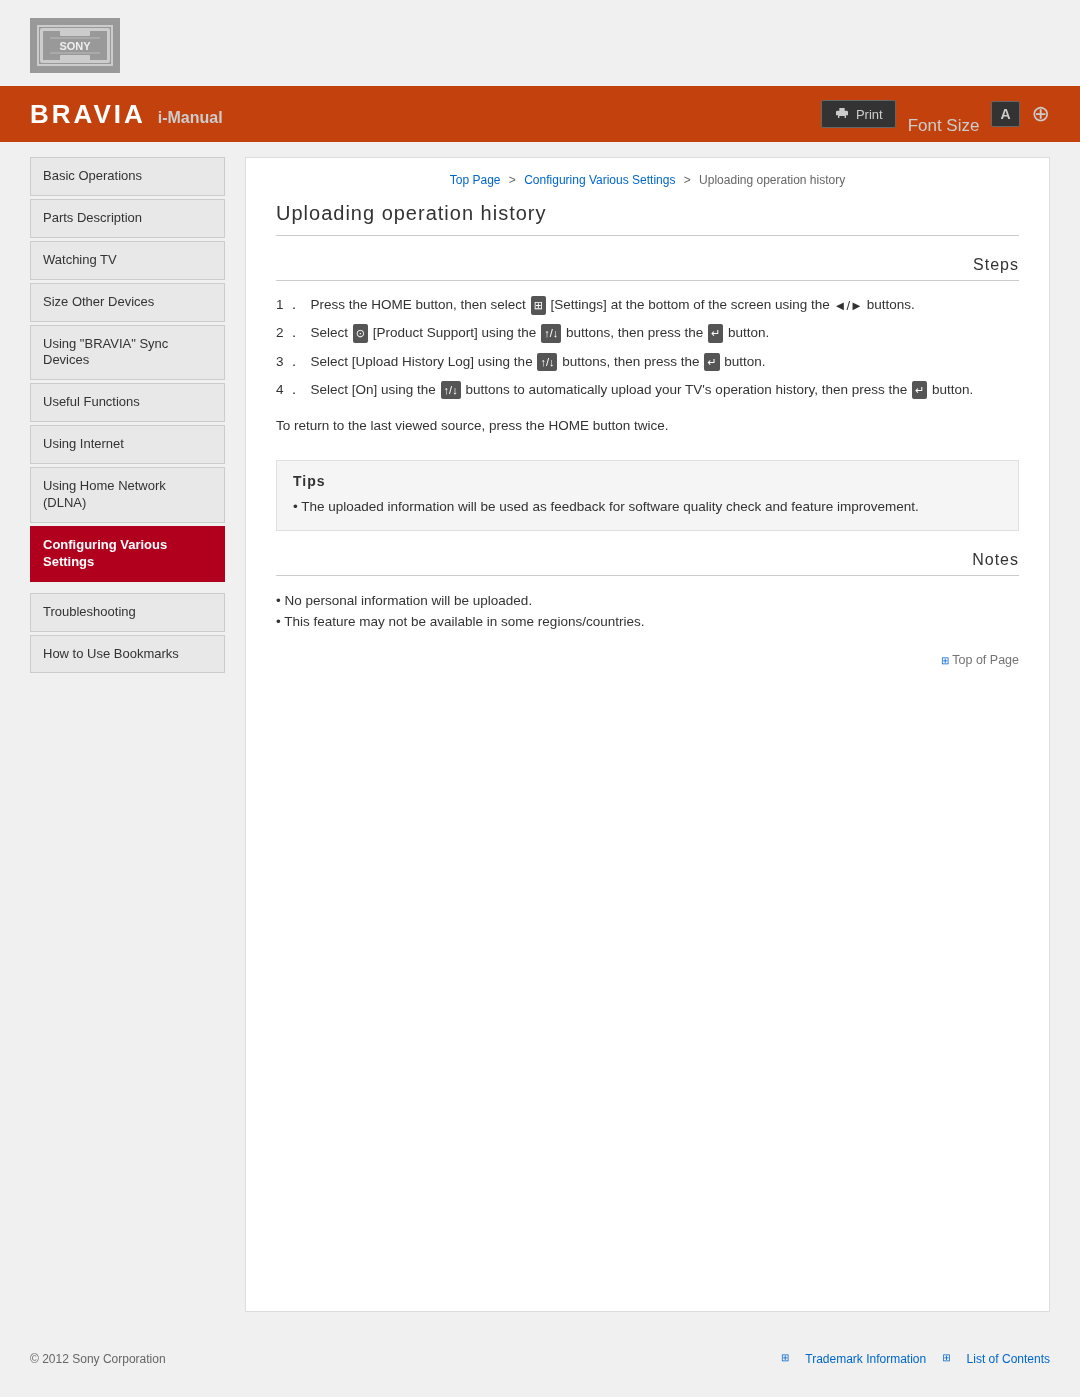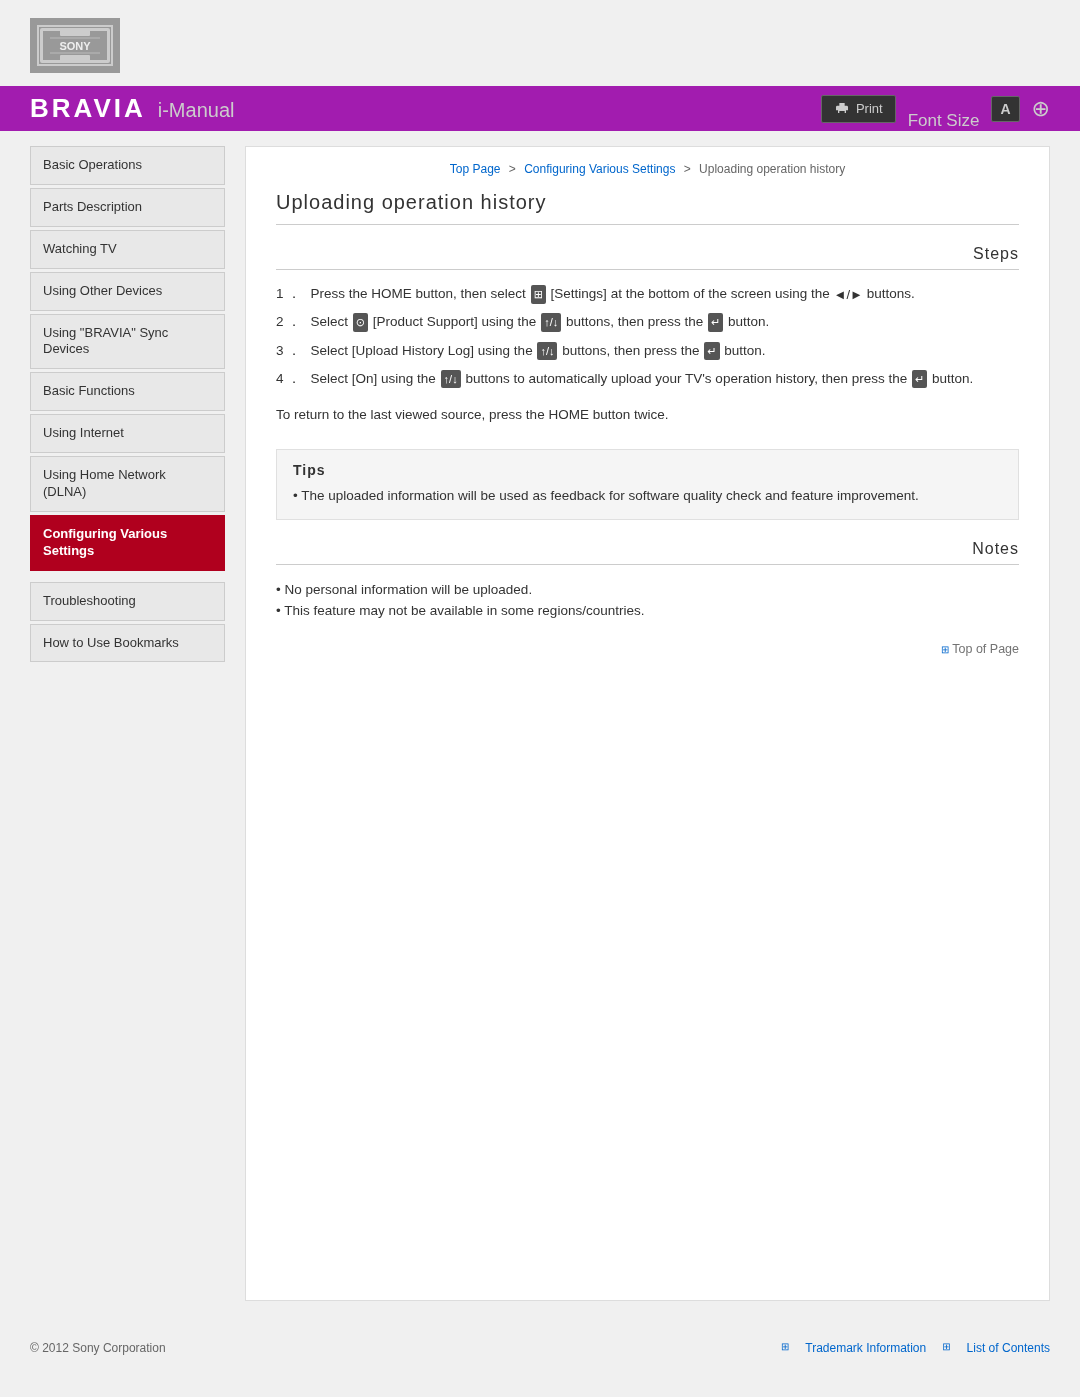--- a/index.html
+++ b/index.html
@@ -28,43 +28,43 @@
     .logo-img::before {
       content: '';
       position: absolute;
       top: 10px; left: 10px; right: 10px; bottom: 10px;
       border: 3px solid #ccc;
       border-radius: 2px;
     }
 
     
     .header-bar {
-      background: #a21caf;
-      height: 45px;
+      background: #c2410c;
+      height: 56px;
       display: flex;
       align-items: center;
       padding: 0 30px;
       justify-content: space-between;
     }
     .header-left {
       display: flex;
       align-items: baseline;
       gap: 12px;
     }
     .bravia-text {
       color: #fff;
       font-size: 26px;
       font-weight: 900;
       letter-spacing: 3px;
       font-family: Arial Black, Arial, sans-serif;
     }
     .imanual-text {
       color: #ccc;
-      font-size: 20px;
-      font-weight: normal;
+      font-size: 16px;
+      font-weight: bold;
     }
     .header-right {
       display: flex;
       align-items: center;
       gap: 12px;
     }
     .print-btn {
       background: #333;
       border: 1px solid #666;
       color: #ccc;
@@ -332,27 +332,27 @@
     <div class="sidebar-item">
       <span>Basic Operations</span>
     </div>
     <div class="sidebar-item">
       <span>Parts Description</span>
     </div>
     <div class="sidebar-item">
       <span>Watching TV</span>
     </div>
     <div class="sidebar-item">
-      <span>Using Other Devices</span>
+      <span>Size Other Devices</span>
     </div>
     <div class="sidebar-item">
       <span>Using "BRAVIA" Sync Devices</span>
     </div>
     <div class="sidebar-item">
-      <span>Basic Functions</span>
+      <span>Useful Functions</span>
     </div>
     <div class="sidebar-item">
       <span>Using Internet</span>
     </div>
     <div class="sidebar-item">
       <span>Using Home Network (DLNA)</span>
     </div>
     <div class="sidebar-item active">
       <span>Configuring Various Settings</span>
     </div>

